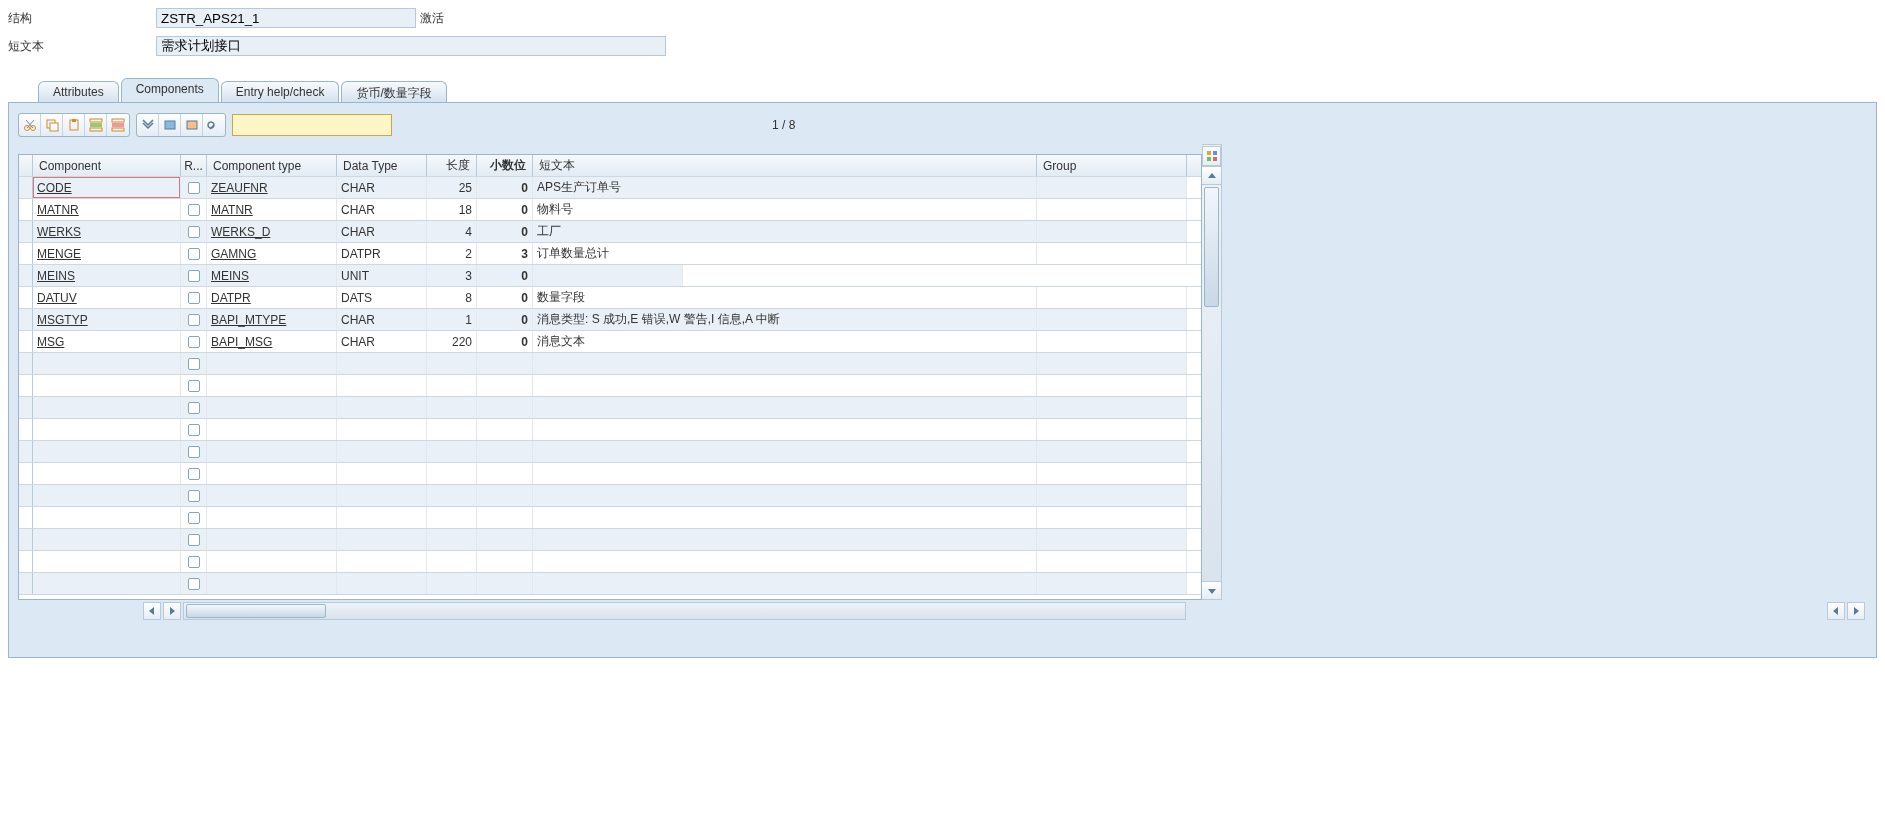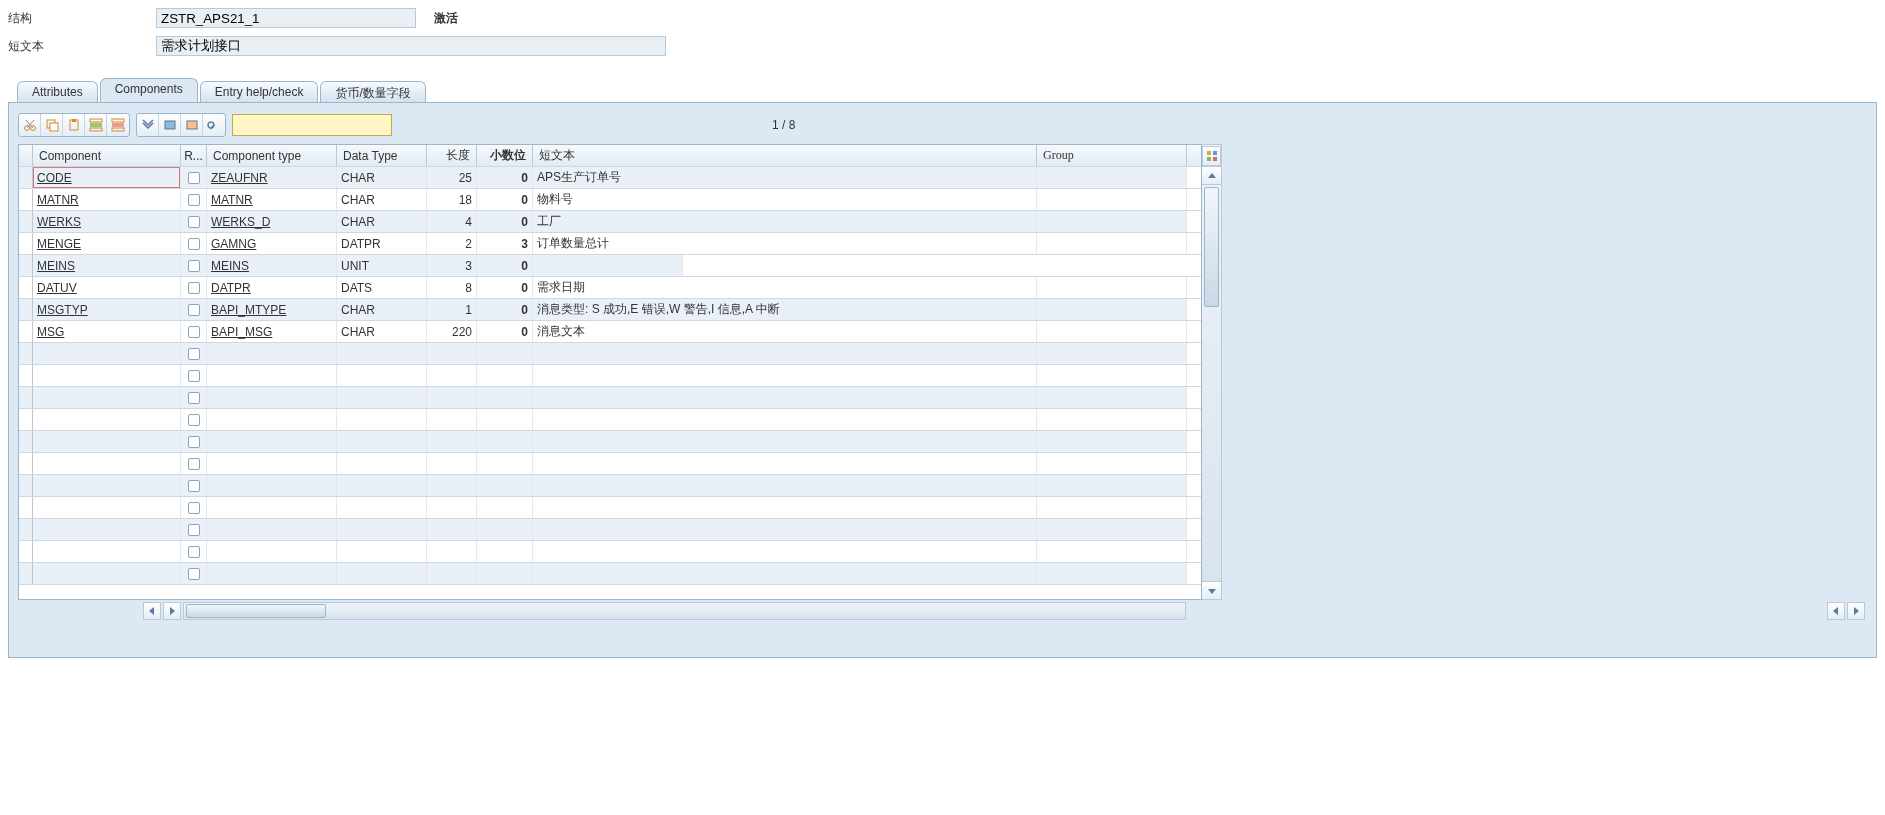--- a/index.html
+++ b/index.html
@@ -5,24 +5,24 @@
   * { box-sizing: border-box; }
   body { margin: 0; font-family: Arial, "Microsoft YaHei", sans-serif; font-size: 12px; background: #fff; color: #333; }
   .outer { width: 1885px; height: 815px; position: relative; padding: 0; border-radius: 27px; }
 
   
   .form-area { padding: 6px 8px 16px 8px; }
   .form-row { display: flex; align-items: center; height: 24px; margin-bottom: 4px; }
   .form-label { width: 148px; }
   .form-input { height: 20px; border: 1px solid #b8c8d8; background: #e8eff5; padding: 7px 4px; }
   .form-input.light { background: #e8eff5; }
-  .form-after { margin-left: 18px; font-weight: bold; }
+  .form-after { margin-left: 4px; }
 
   
-  .tabstrip { display: flex; align-items: flex-end; padding-left: 17px; height: 24px; }
+  .tabstrip { display: flex; align-items: flex-end; padding-left: 38px; height: 24px; }
   .tab {
     border: 1px solid #9cb6c9;
     border-bottom: none;
     border-top-left-radius: 6px;
     border-top-right-radius: 6px;
     padding: 3px 14px;
     margin-right: 2px;
     background: linear-gradient(#f7faff, #d3e1ee);
     cursor: default;
     position: relative;
@@ -50,35 +50,35 @@
   
   .toolbar { display:flex; align-items:center; height:26px; }
   .tb-group { display:flex; border:1px solid #9cb6c9; border-radius:3px; overflow:hidden; margin-right:6px; background: linear-gradient(#fdfefe,#e4edf5);}
   .tb-btn { width:22px; height:22px; display:flex; align-items:center; justify-content:center; border-right:1px solid #c6d5e3; cursor:pointer;}
   .tb-btn:last-child { border-right:none;}
   .tb-input { height:22px; border:1px solid #c7a84a; background:#fff6c8; width:160px; }
   .pager { margin-left: 380px; }
 
   
   .grid-wrap { margin-top: 6px; display:flex; height: 456px; }
-  .grid { border: 1px solid #9cb6c9; background: #fff; overflow: hidden; position: relative; flex: 0 0 1184px; }
+  .grid { border: 1px solid #9cb6c9; background: #fff; overflow: hidden; position: relative; flex: 0 0 1184px; margin-top: 10px; }
   .gh-row, .gd-row { display:flex; height: 22px; border-bottom: 1px solid #cfd8e0;}
   .gh-row { background: linear-gradient(#f6f9fc,#e2ebf3); }
   .gh-cell { border-right: 1px solid #b9c9d8; padding: 3px 6px; font-weight: normal; display:flex; align-items:center; position:relative;}
   .gd-cell { border-right: 1px solid #e2e8ee; padding: 2px 4px; display:flex; align-items:center; overflow:hidden;}
   .gd-row:nth-child(even) .gd-cell { background: #fff; }
   .rownum { width: 14px; background: linear-gradient(#f6f9fc,#e2ebf3); border-right:1px solid #b9c9d8;}
   .col-comp { width: 148px;}
   .col-r { width: 26px; justify-content:center;}
   .col-ctype { width: 130px;}
   .col-dtype { width: 90px;}
   .col-len { width: 50px; justify-content:flex-end;}
   .col-dec { width: 56px; justify-content:flex-end;font-weight:bold;}
   .col-desc { width: 504px;}
-  .col-group { width: 150px; font-family: Liberation Serif, serif;}
+  .col-group { width: 150px;}
   .link { text-decoration: underline; cursor: default;}
   .chk { width:12px; height:12px; border:1px solid #8aa4bb; background:#fff; border-radius:2px;}
   .alt1 .gd-cell { background: #eaf0f7; }
   .alt2 .gd-cell { background: #ffffff; }
   .first-cell-hl { box-shadow: inset 0 0 0 1px #d57a7a; }
 
   .settings-btn{
     width:20px; height:20px; border:1px solid #b9c9d8;
     background:linear-gradient(#fdfefe,#e5edf5);
     display:flex; align-items:center; justify-content:center;
@@ -292,21 +292,21 @@
               </div>
               <div class="gd-cell col-r">
                 <div class="chk"></div>
               </div>
               <div class="gd-cell col-ctype">
                 <span class="link">DATPR</span>
               </div>
               <div class="gd-cell col-dtype">DATS</div>
               <div class="gd-cell col-len">8</div>
               <div class="gd-cell col-dec">0</div>
-              <div class="gd-cell col-desc">需求日期</div>
+              <div class="gd-cell col-desc">数量字段</div>
               <div class="gd-cell col-group"></div>
             </div>
             <div class="gd-row alt1">
               <div class="gd-cell rownum"></div>
               <div class="gd-cell col-comp">
                 <span class="link">MSGTYP</span>
               </div>
               <div class="gd-cell col-r">
                 <div class="chk"></div>
               </div>

